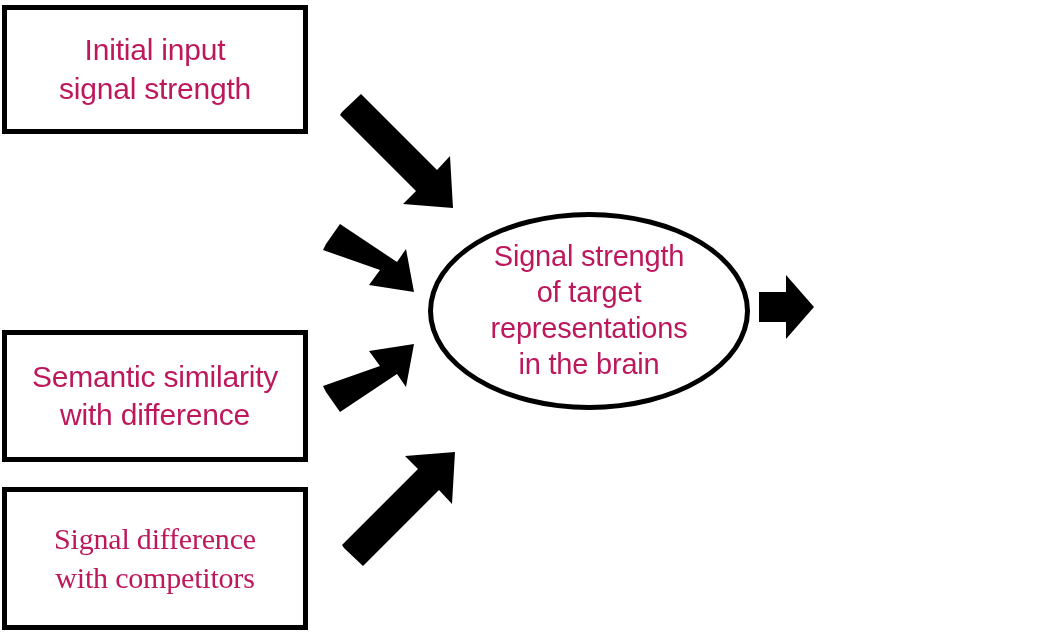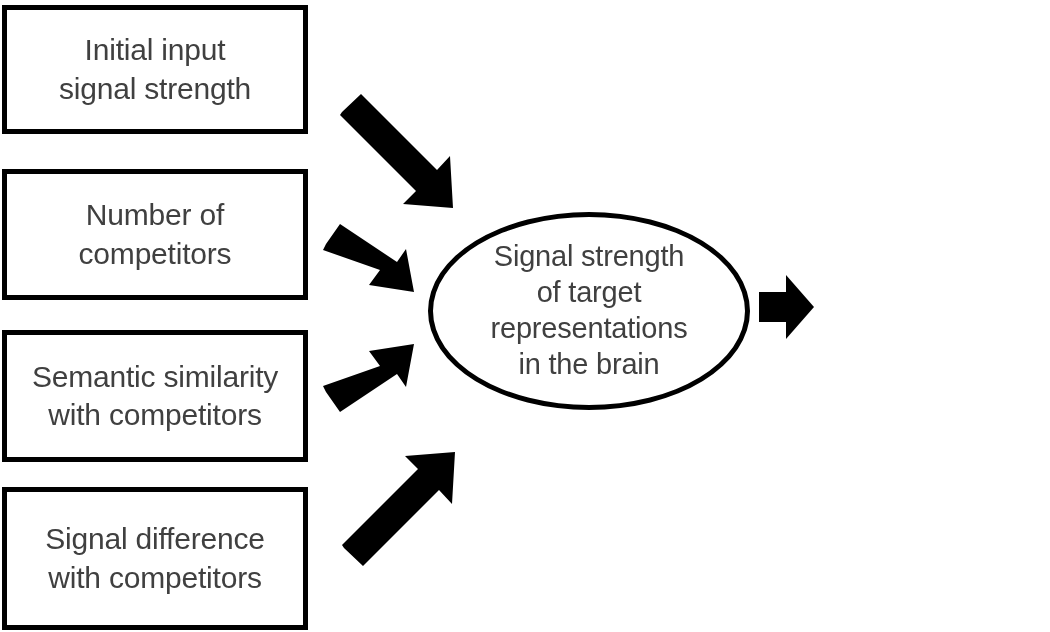--- a/index.html
+++ b/index.html
@@ -23,21 +23,21 @@
     border: 5px solid #000000;
     background: #ffffff;
     display: flex;
     align-items: center;
     justify-content: center;
     text-align: center;
   }
   .node-label {
     font-size: 30px;
     line-height: 1.28;
-    color: #404040;
+    color: #be185d;
     white-space: pre-line;
     letter-spacing: -0.2px;
   }
   .ellipse {
     position: absolute;
     box-sizing: border-box;
     border: 5px solid #000000;
     border-radius: 50%;
     background: #ffffff;
     display: flex;
@@ -45,49 +45,45 @@
     justify-content: center;
     text-align: center;
   }
   .ellipse .node-label {
     font-size: 29px;
     line-height: 1.24;
   }
   #box-initial-input  { left: 2px;  top: 5px;   width: 306px; height: 129px; }
   #box-competitors    { left: 2px;  top: 169px; width: 306px; height: 131px; }
   #box-semantic       { left: 2px;  top: 330px; width: 306px; height: 132px; }
-  #box-signal-diff    { left: 2px;  top: 487px; width: 306px; height: 143px; }
+  #box-signal-diff    { left: 2px;  top: 487px; width: 306px; height: 143px; font-family: Liberation Serif, serif; }
   #ellipse-signal     { left: 428px; top: 212px; width: 322px; height: 198px; }
   #ellipse-behavioral { left: 818px; top: 227px; width: 228px; height: 169px; }
   .arrow-svg {
     position: absolute;
     overflow: visible;
   }
   .arrow-shape {
     fill: #000000;
   }
 </style>
 </head>
 <body>
 
 <div id="canvas">
 
   <div class="node-box" id="box-initial-input">
     <span class="node-label">Initial input
 signal strength</span>
   </div>
 
-  <div class="node-box" id="box-competitors">
-    <span class="node-label">Number of
-competitors</span>
-  </div>
 
   <div class="node-box" id="box-semantic">
     <span class="node-label">Semantic similarity
-with competitors</span>
+with difference</span>
   </div>
 
   <div class="node-box" id="box-signal-diff">
     <span class="node-label">Signal difference
 with competitors</span>
   </div>
 
   <div class="ellipse" id="ellipse-signal">
     <span class="node-label">Signal strength
 of target

